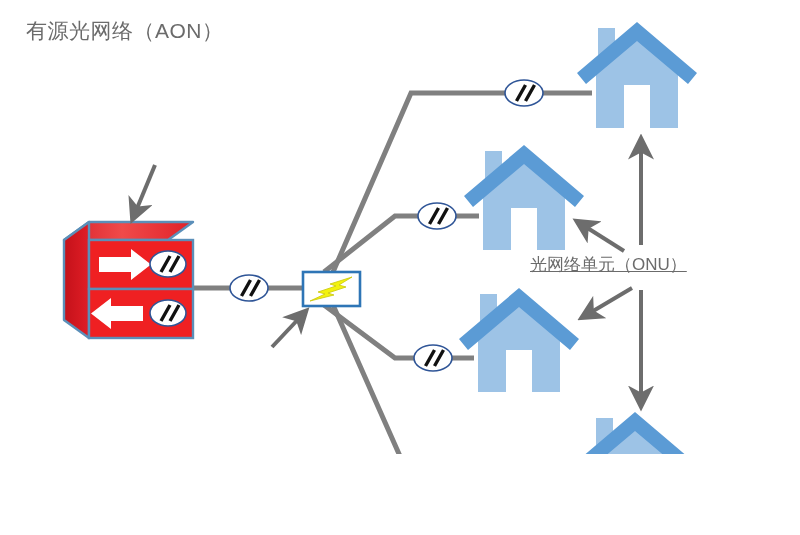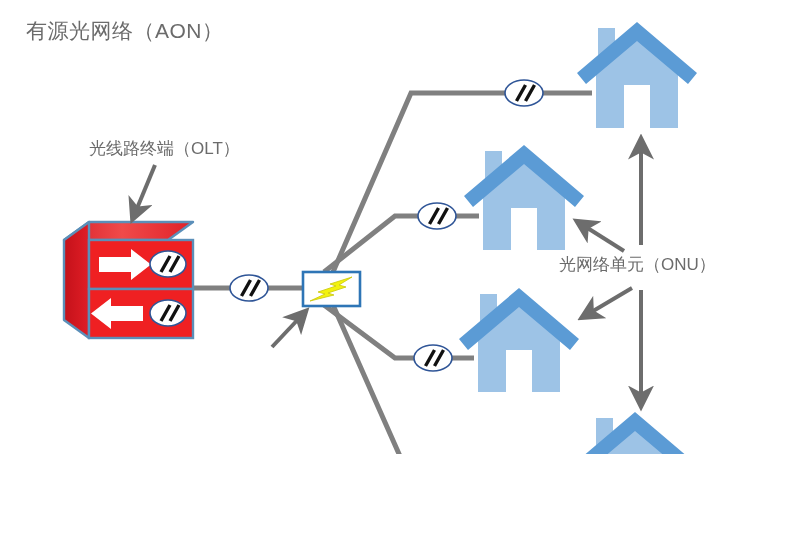--- a/index.html
+++ b/index.html
@@ -41,23 +41,24 @@
     left: 89px;
     top: 137px;
     font-size: 17px;
   }
   #amp-label {
     left: 196px;
     top: 352px;
     font-size: 17px;
   }
   #onu-label {
-    left: 559px;
+    left: 530px;
     top: 253px;
     font-size: 17px;
+    text-decoration: underline;
   }
 </style>
 </head>
 <body>
 
 <div id="diagram-root">
 
   <svg id="diagram-svg" viewBox="0 0 800 535">
 
     <defs>
@@ -170,16 +171,15 @@
       <line x1="272" y1="347" x2="305" y2="312"></line>
       <line x1="641" y1="245" x2="641" y2="140"></line>
       <line x1="624" y1="251" x2="578" y2="222"></line>
       <line x1="632" y1="288" x2="583" y2="317"></line>
       <line x1="641" y1="290" x2="641" y2="405"></line>
     </g>
 
   </svg>
 
   <div class="label" id="title-label">有源光网络（AON）</div>
-  <div class="label" id="olt-label">光线路终端（OLT）</div>
   <div class="label" id="onu-label">光网络单元（ONU）</div>
 
 </div>
 
 </body></html>

